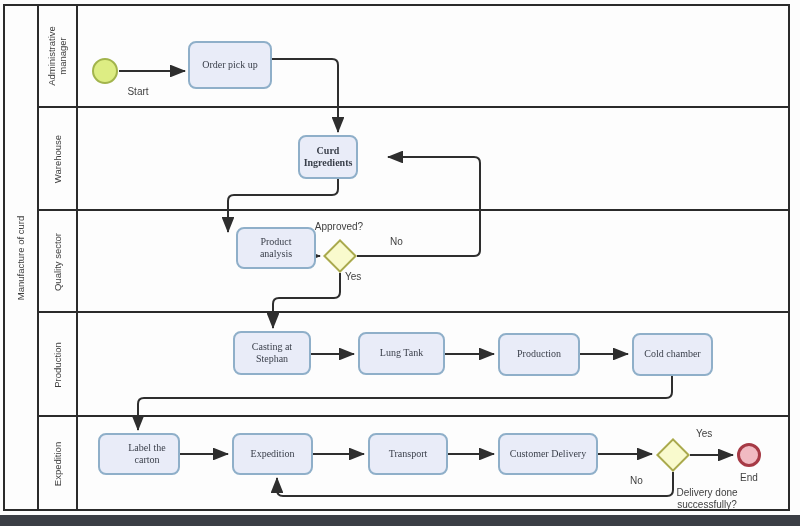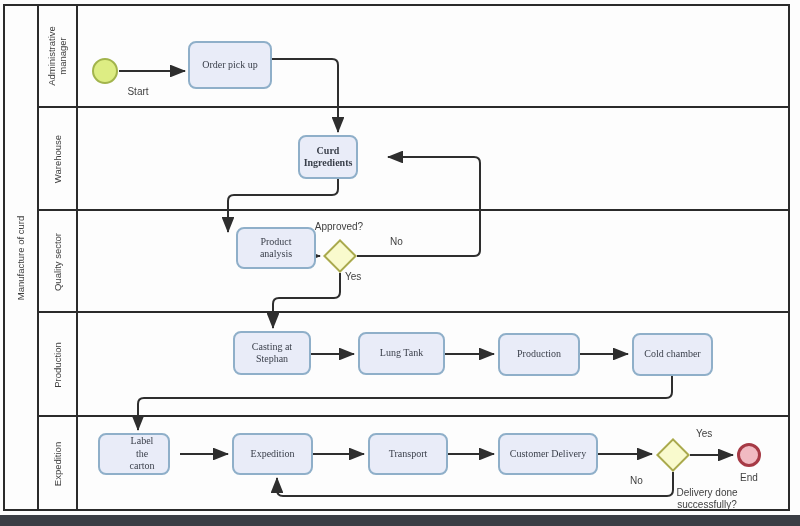--- a/index.html
+++ b/index.html
@@ -92,21 +92,21 @@
   </div>
   <div class="task" style="left:358px;top:332px;width:87px;height:43px;">
     <span>Lung Tank</span>
   </div>
   <div class="task" style="left:498px;top:333px;width:82px;height:43px;">
     <span>Production</span>
   </div>
   <div class="task" style="left:632px;top:333px;width:81px;height:43px;">
     <span>Cold chamber</span>
   </div>
-  <div class="task" style="left:98px;top:433px;width:72px;height:42px;padding-left:24px;">
+  <div class="task" style="left:98px;top:433px;width:82px;height:42px;padding-left:24px;">
     <span>Label the carton</span>
   </div>
   <div class="task" style="left:232px;top:433px;width:81px;height:42px;">
     <span>Expedition</span>
   </div>
   <div class="task" style="left:368px;top:433px;width:80px;height:42px;">
     <span>Transport</span>
   </div>
   <div class="task" style="left:498px;top:433px;width:100px;height:42px;">
     <span>Customer Delivery</span>

